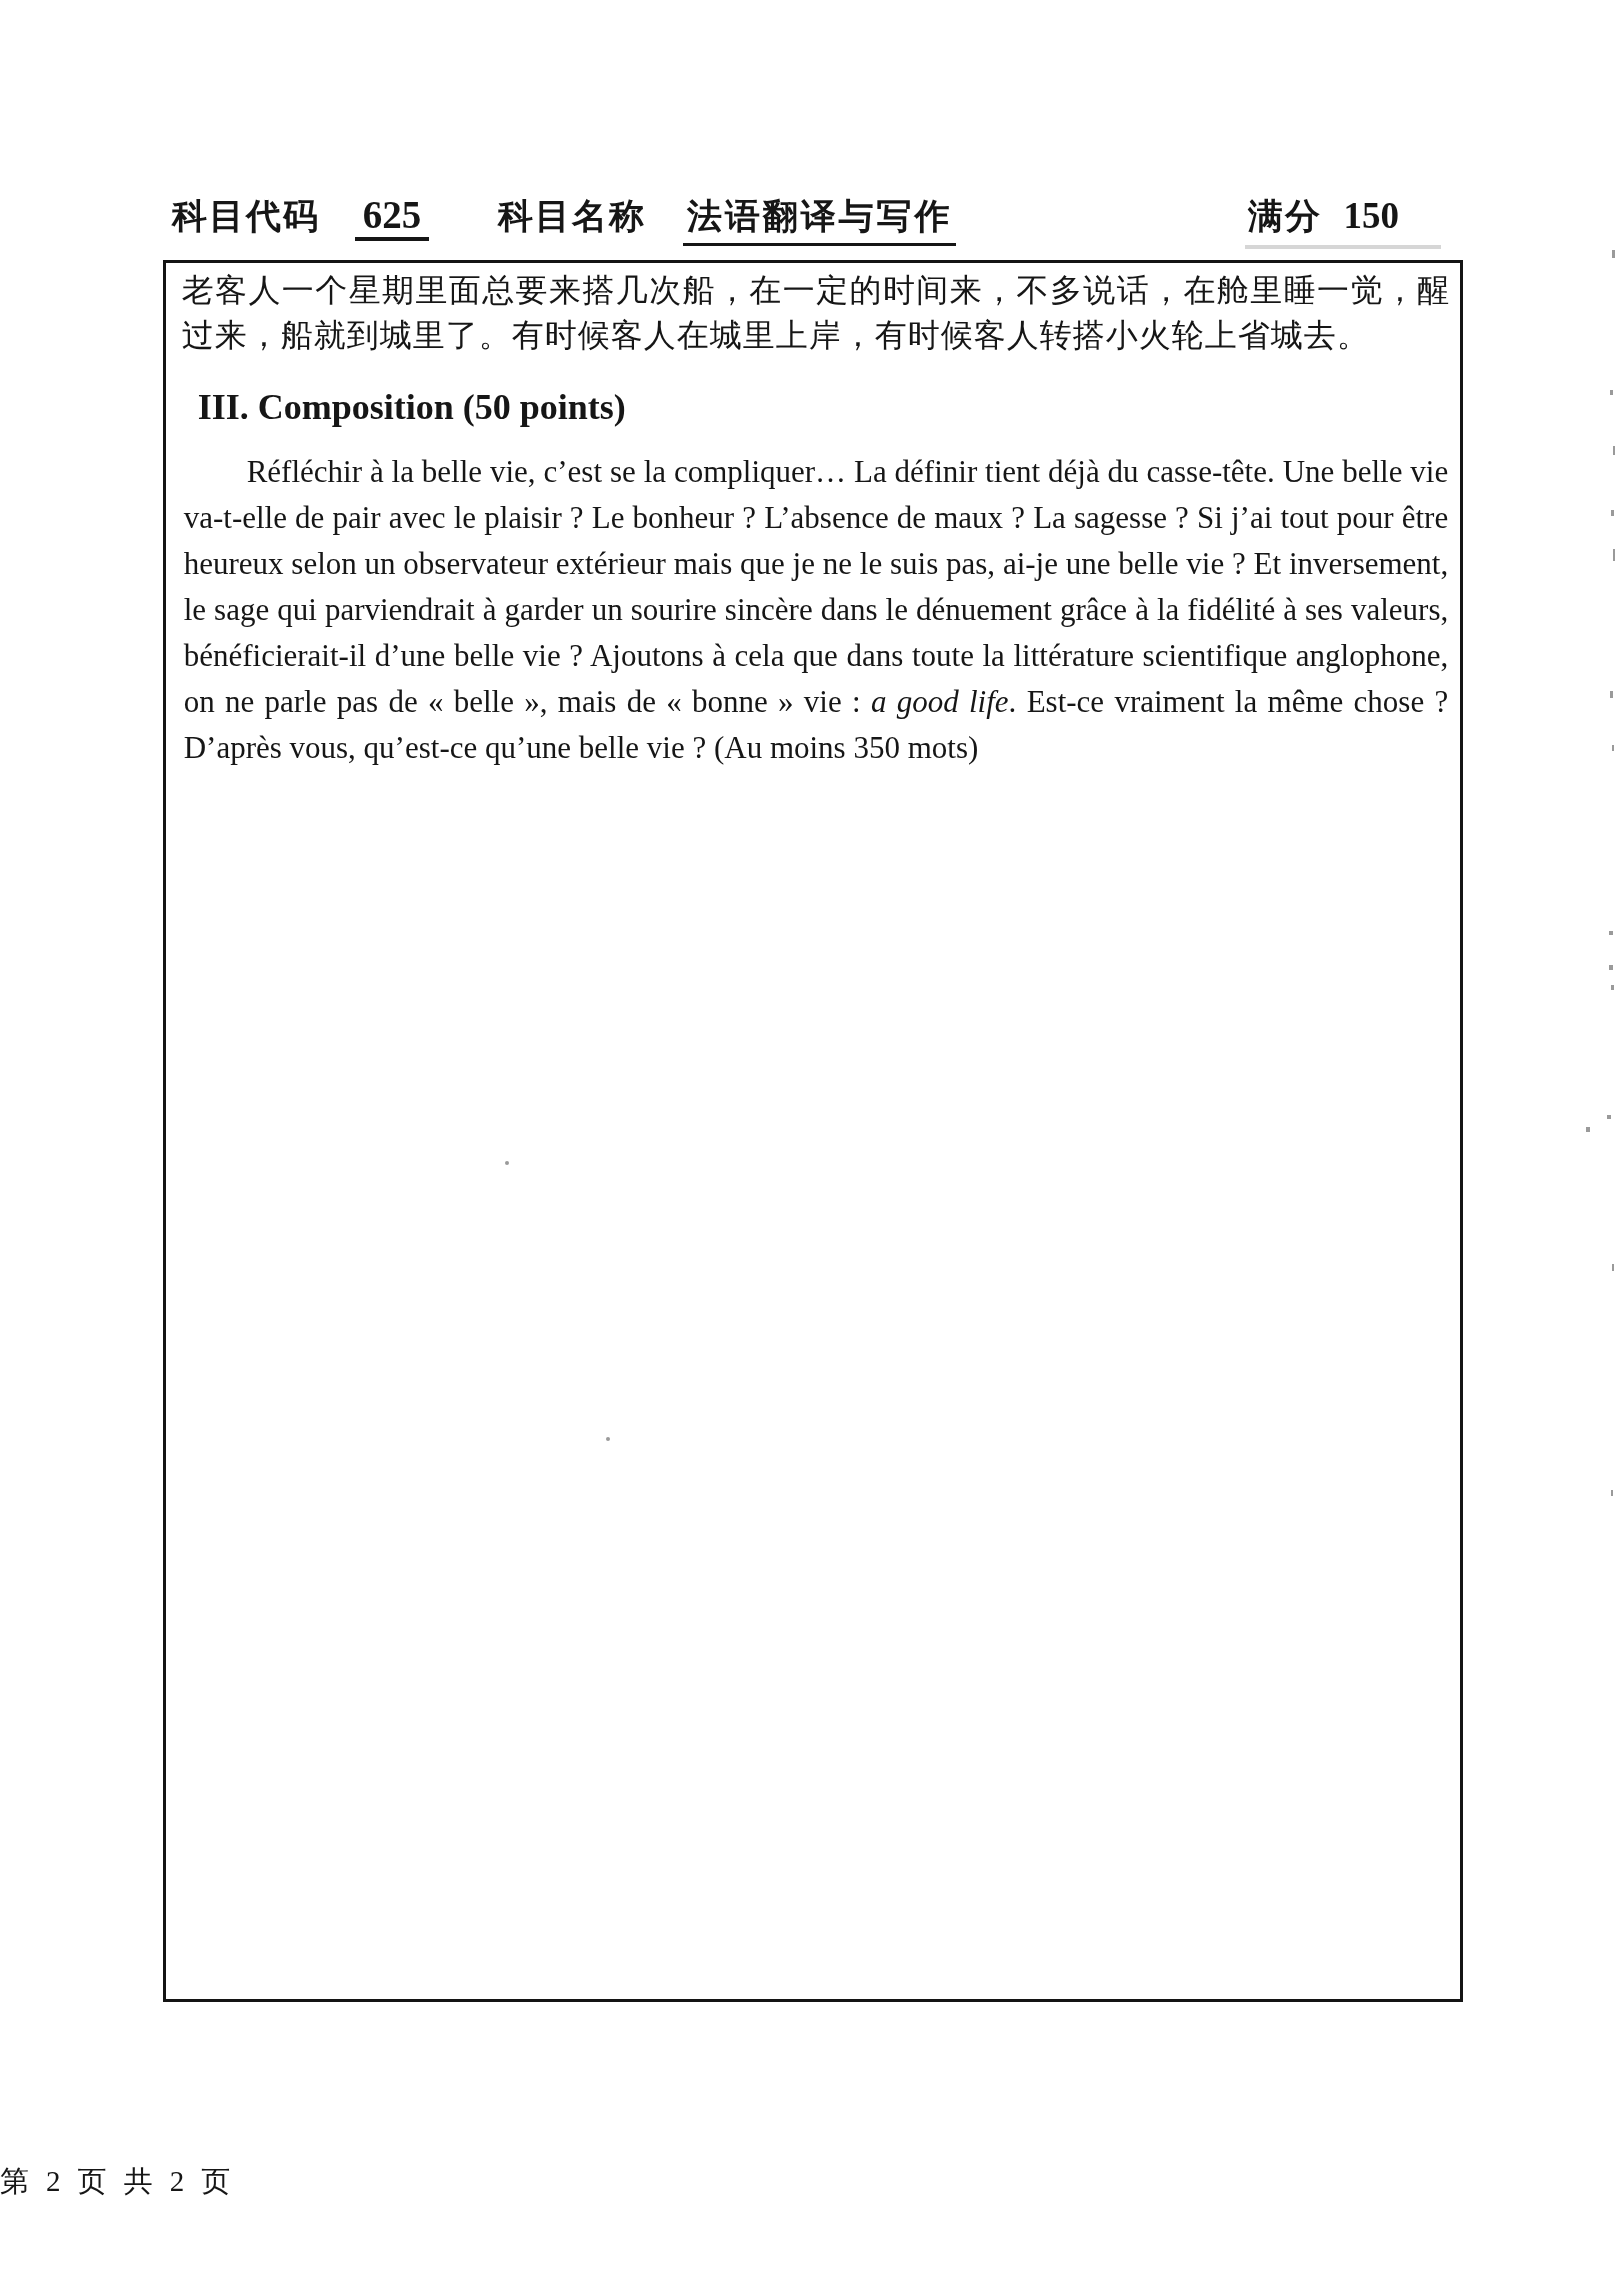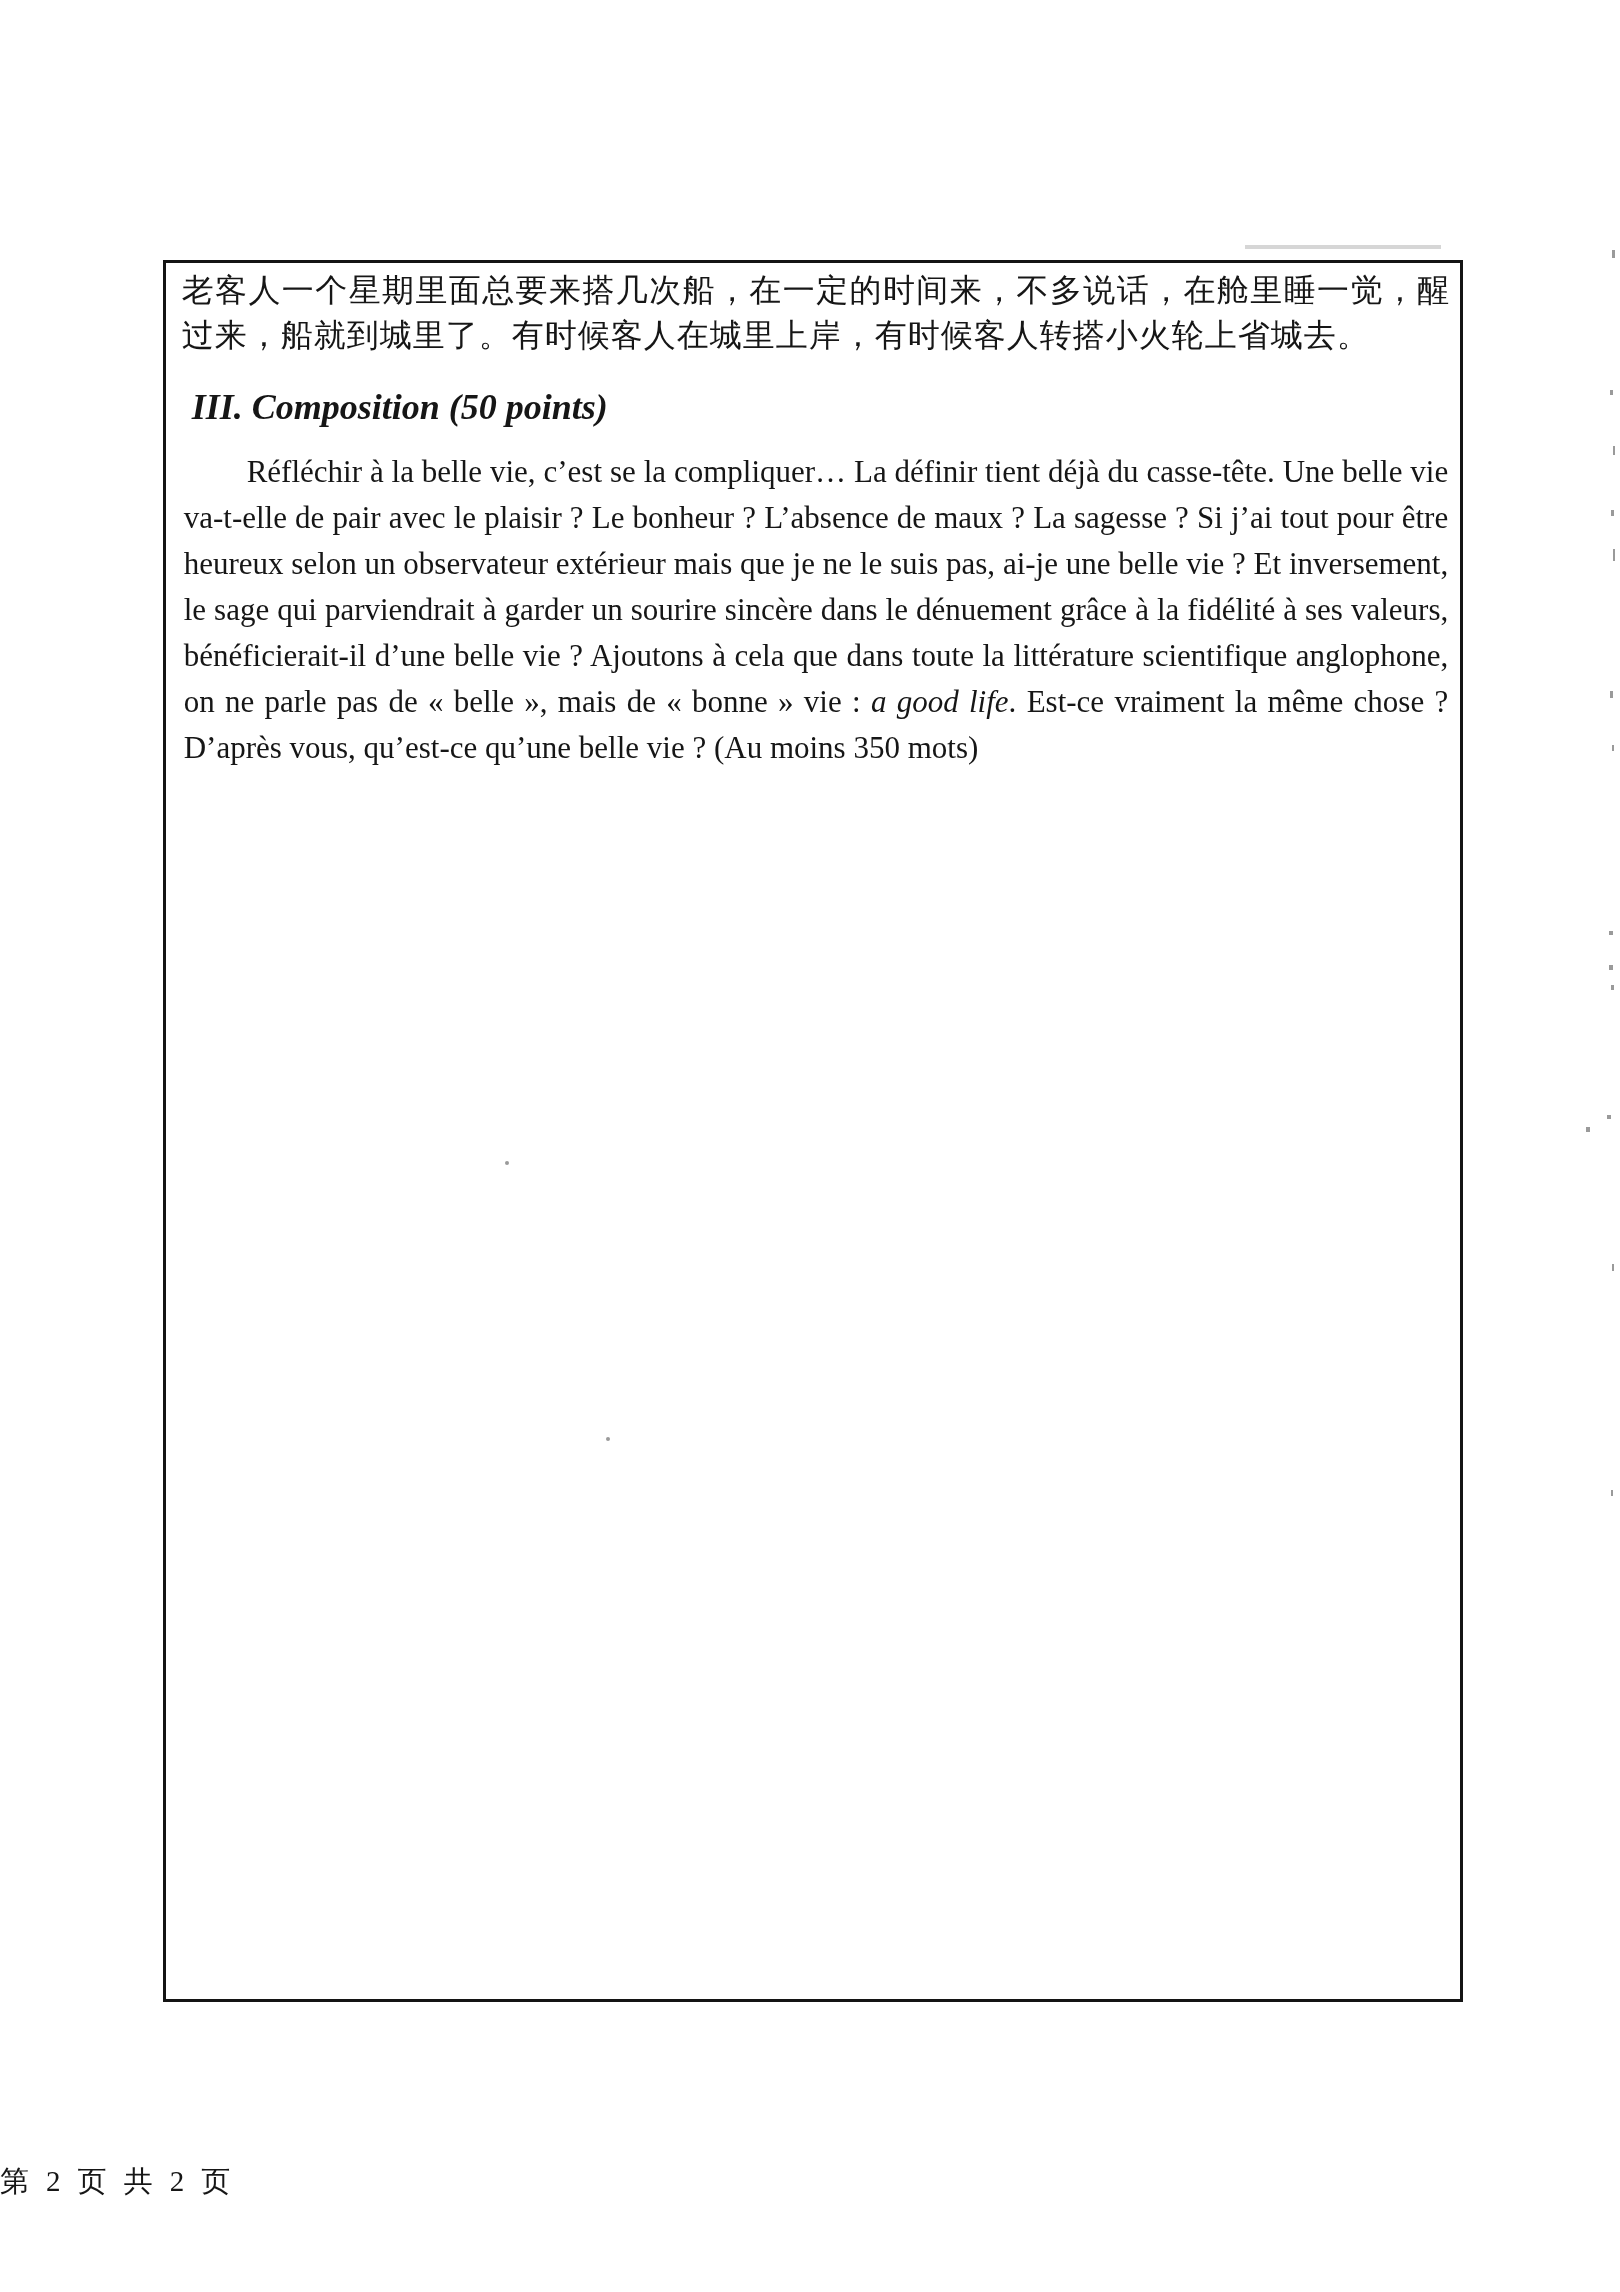--- a/index.html
+++ b/index.html
@@ -40,22 +40,22 @@
     border:3.9px solid #141414;
     box-sizing:border-box;
     padding:4.9px 9.8px 0 15.7px;
   }
   .cn-passage {
     margin:0; font-size:32px; line-height:45px;
     text-align:justify; text-justify:inter-ideograph;
     letter-spacing:1px;
   }
   .section-heading {
-    margin:29px 0 0 10px;
-    font-size:36px; font-weight:bold; line-height:41px;font-style:italic;
+    margin:29px 0 0 16px;
+    font-size:36px; font-weight:bold; line-height:41px;
   }
   .fr-paragraph {
     margin:21.6px 2px 0 2px;
     font-size:31px; line-height:46px;
     text-align:justify; text-indent:63px;
   }
   .fr-paragraph em { font-style:italic; }
 
   
   .page-footer {
@@ -84,20 +84,28 @@
   .smudge {
     position:absolute; left:1245px; top:245px; width:196px; height:3.9px;
     background:#d6d6d6;
   }
 </style>
 </head>
 <body>
 
 <div class="page">
 
+  <header class="exam-header">
+    <span class="hdr-label">科目代码</span>
+    <span class="hdr-code">625</span>
+    <span class="hdr-label hdr-name-label">科目名称</span>
+    <span class="hdr-name">法语翻译与写作</span>
+    <span class="hdr-label hdr-score-label">满分</span>
+    <span class="hdr-score">150</span>
+  </header>
 
   <section class="content-box">
     <p class="cn-passage">老客人一个星期里面总要来搭几次船，在一定的时间来，不多说话，在舱里睡一觉，醒过来，船就到城里了。有时候客人在城里上岸，有时候客人转搭小火轮上省城去。</p>
 
     <h2 class="section-heading">III. Composition (50 points)</h2>
 
     <p class="fr-paragraph"><span>Réfléchir à la belle vie, c’est se la compliquer… La définir tient déjà du casse-tête. Une belle vie va-t-elle de pair avec le plaisir ? Le bonheur ? L’absence de maux ? La sagesse ? Si j’ai tout pour être heureux selon un observateur extérieur mais que je ne le suis pas, ai-je une belle vie ? Et inversement, le sage qui parviendrait à garder un sourire sincère dans le dénuement grâce à la fidélité à ses valeurs, bénéficierait-il d’une belle vie ? Ajoutons à cela que dans toute la littérature scientifique anglophone, on ne parle pas de « belle », mais de « bonne » vie : </span><em>a good life</em><span>. Est-ce vraiment la même chose ? D’après vous, qu’est-ce qu’une belle vie ? (Au moins 350 mots)</span></p>
   </section>
 
   <footer class="page-footer">

